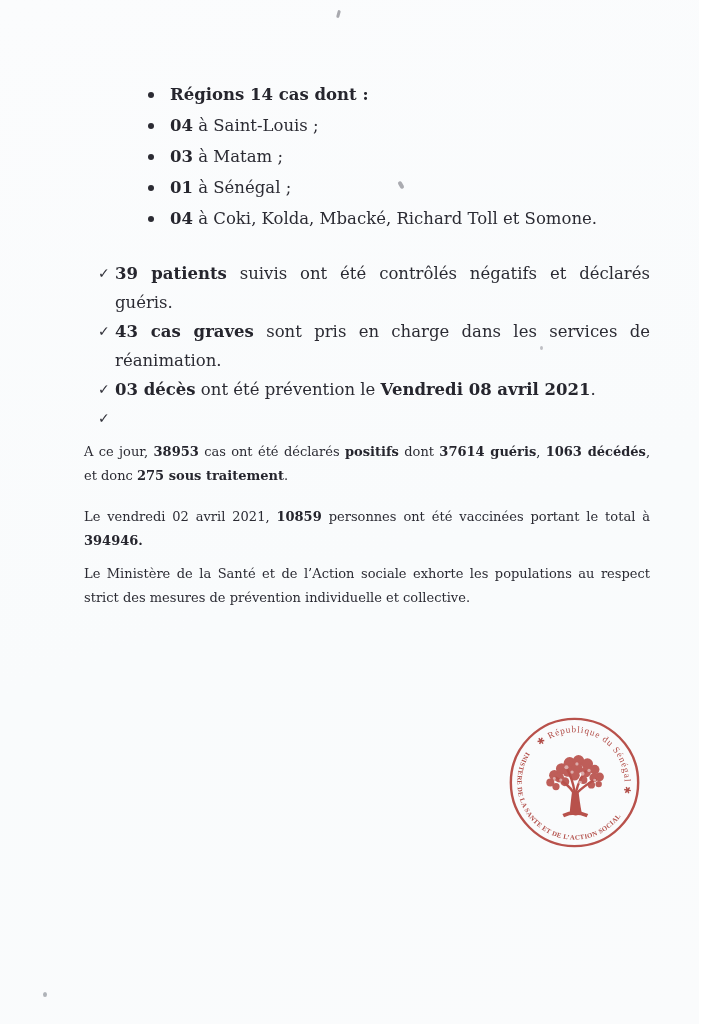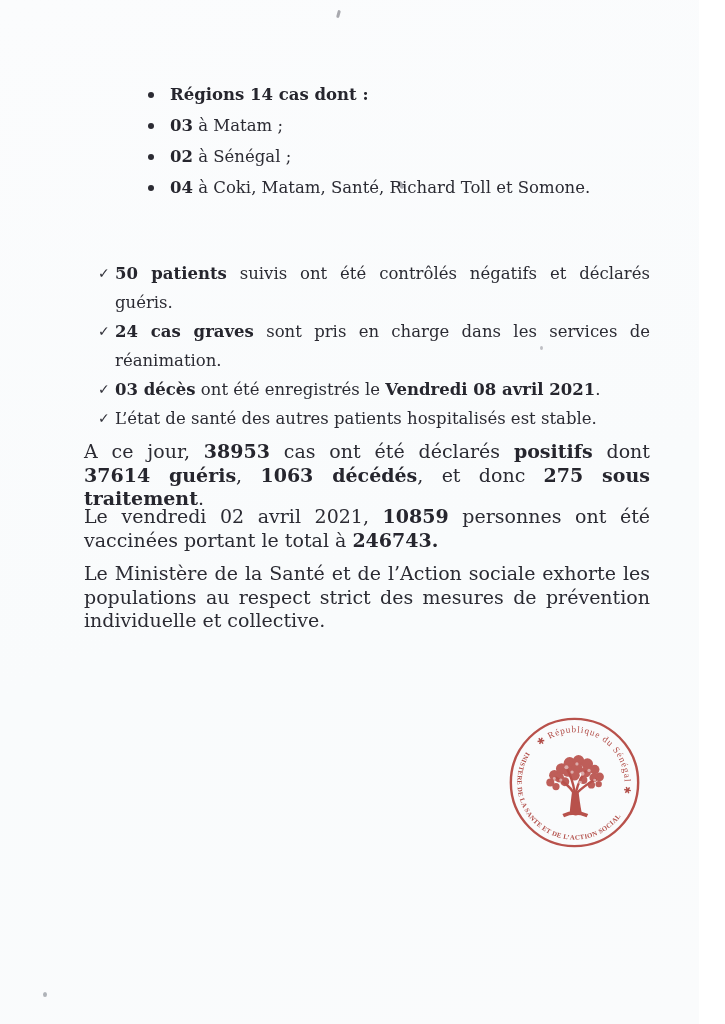--- a/index.html
+++ b/index.html
@@ -33,21 +33,21 @@
     position:relative;padding-left:17px;
     font-size:16.5px;line-height:29px;text-align:justify;
   }
   .check{
     position:absolute;left:0;top:0;
     font-family:"DejaVu Sans",sans-serif;font-size:14px;line-height:29px;color:#33333b;
   }
   
   .para{
     position:absolute;left:84px;width:566px;margin:0;
-    font-size:19px;line-height:23.5px;text-align:justify;
+    font-size:13px;line-height:23.5px;text-align:justify;
   }
   .p1{top:440px;}
   .p2{top:505px;}
   .p3{top:562px;}
   .b{font-weight:700;color:#26262e;}
   
   .stamp{position:absolute;left:506px;top:714px;width:137px;height:137px;opacity:.88;}
   .stamp .ring{stroke:#b03a33;stroke-width:3;fill:none;}
   .stamp .st-top{font-family:"Liberation Serif",serif;font-size:11.5px;letter-spacing:1.1px;fill:#a83630;}
   .stamp .st-bot{font-family:"Liberation Serif",serif;font-size:8.4px;letter-spacing:.4px;font-weight:700;fill:#a83630;}
@@ -65,53 +65,56 @@
   <div class="artifact a3"></div>
   <div class="artifact a4"></div>
 
   <ul class="bullets">
     <li class="b-item">
       <span class="dot"></span>
       <span><span class="b">Régions 14 cas dont :</span></span>
     </li>
     <li class="b-item">
       <span class="dot"></span>
+      <span><span class="b">04</span><span> à Saint-Louis ;</span></span>
+    </li>
+    <li class="b-item">
+      <span class="dot"></span>
       <span><span class="b">03</span><span> à Matam ;</span></span>
     </li>
     <li class="b-item">
       <span class="dot"></span>
-      <span><span class="b">02</span><span> à Sénégal ;</span></span>
+      <span><span class="b">01</span><span> à Sénégal ;</span></span>
     </li>
     <li class="b-item">
       <span class="dot"></span>
-      <span><span class="b">04</span><span> à Coki, Matam, Santé, Richard Toll et Somone.</span></span>
+      <span><span class="b">04</span><span> à Coki, Kolda, Mbacké, Richard Toll et Somone.</span></span>
     </li>
   </ul>
 
   <ul class="checks">
     <li class="c-item">
       <span class="check">✓</span>
-      <span><span class="b">50 patients</span><span> suivis ont été contrôlés négatifs et déclarés guéris.</span></span>
+      <span><span class="b">39 patients</span><span> suivis ont été contrôlés négatifs et déclarés guéris.</span></span>
     </li>
     <li class="c-item">
       <span class="check">✓</span>
-      <span><span class="b">24 cas graves</span><span> sont pris en charge dans les services de réanimation.</span></span>
+      <span><span class="b">43 cas graves</span><span> sont pris en charge dans les services de réanimation.</span></span>
     </li>
     <li class="c-item">
       <span class="check">✓</span>
-      <span><span class="b">03 décès</span><span> ont été enregistrés le </span><span class="b">Vendredi 08 avril 2021</span><span>.</span></span>
+      <span><span class="b">03 décès</span><span> ont été prévention le </span><span class="b">Vendredi 08 avril 2021</span><span>.</span></span>
     </li>
     <li class="c-item">
       <span class="check">✓</span>
-      <span><span>L’état de santé des autres patients hospitalisés est stable.</span></span>
     </li>
   </ul>
 
   <p class="para p1"><span>A ce jour, </span><span class="b">38953</span><span> cas ont été déclarés </span><span class="b">positifs</span><span> dont </span><span class="b">37614 guéris</span><span>, </span><span class="b">1063 décédés</span><span>, et donc </span><span class="b">275 sous traitement</span><span>.</span></p>
-  <p class="para p2"><span>Le vendredi 02 avril 2021, </span><span class="b">10859</span><span> personnes ont été vaccinées portant le total à </span><span class="b">246743.</span></p>
+  <p class="para p2"><span>Le vendredi 02 avril 2021, </span><span class="b">10859</span><span> personnes ont été vaccinées portant le total à </span><span class="b">394946.</span></p>
   <p class="para p3"><span>Le Ministère de la Santé et de l’Action sociale exhorte les populations au respect strict des mesures de prévention individuelle et collective.</span></p>
 
   <svg class="stamp" viewBox="0 0 170 170" xmlns="http://www.w3.org/2000/svg">
     <defs>
       <path id="arcTop" d="M 34.2,49.4 A 62,62 0 0 1 141.2,111.2"></path>
       <path id="arcBot" d="M 26.8,44.3 A 71,71 0 1 0 143.2,125.7"></path>
     </defs>
     <circle class="ring" cx="85" cy="85" r="79"></circle>
     <text class="st-top">
       <textPath href="#arcTop" startOffset="50%" text-anchor="middle">✱ République du Sénégal ✱</textPath>

